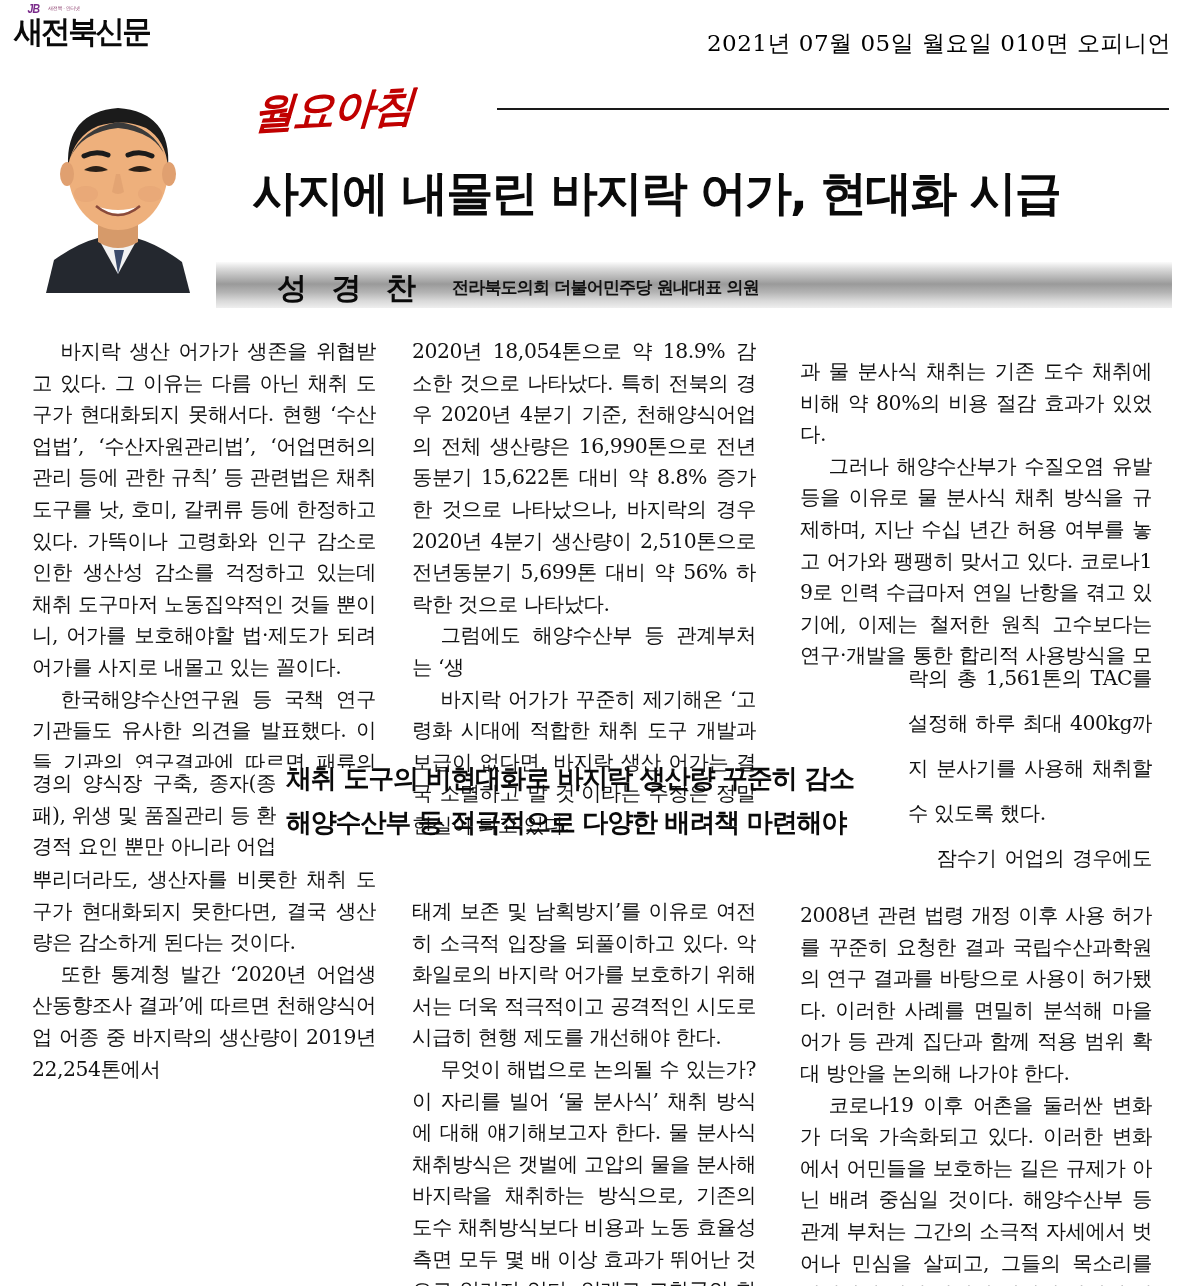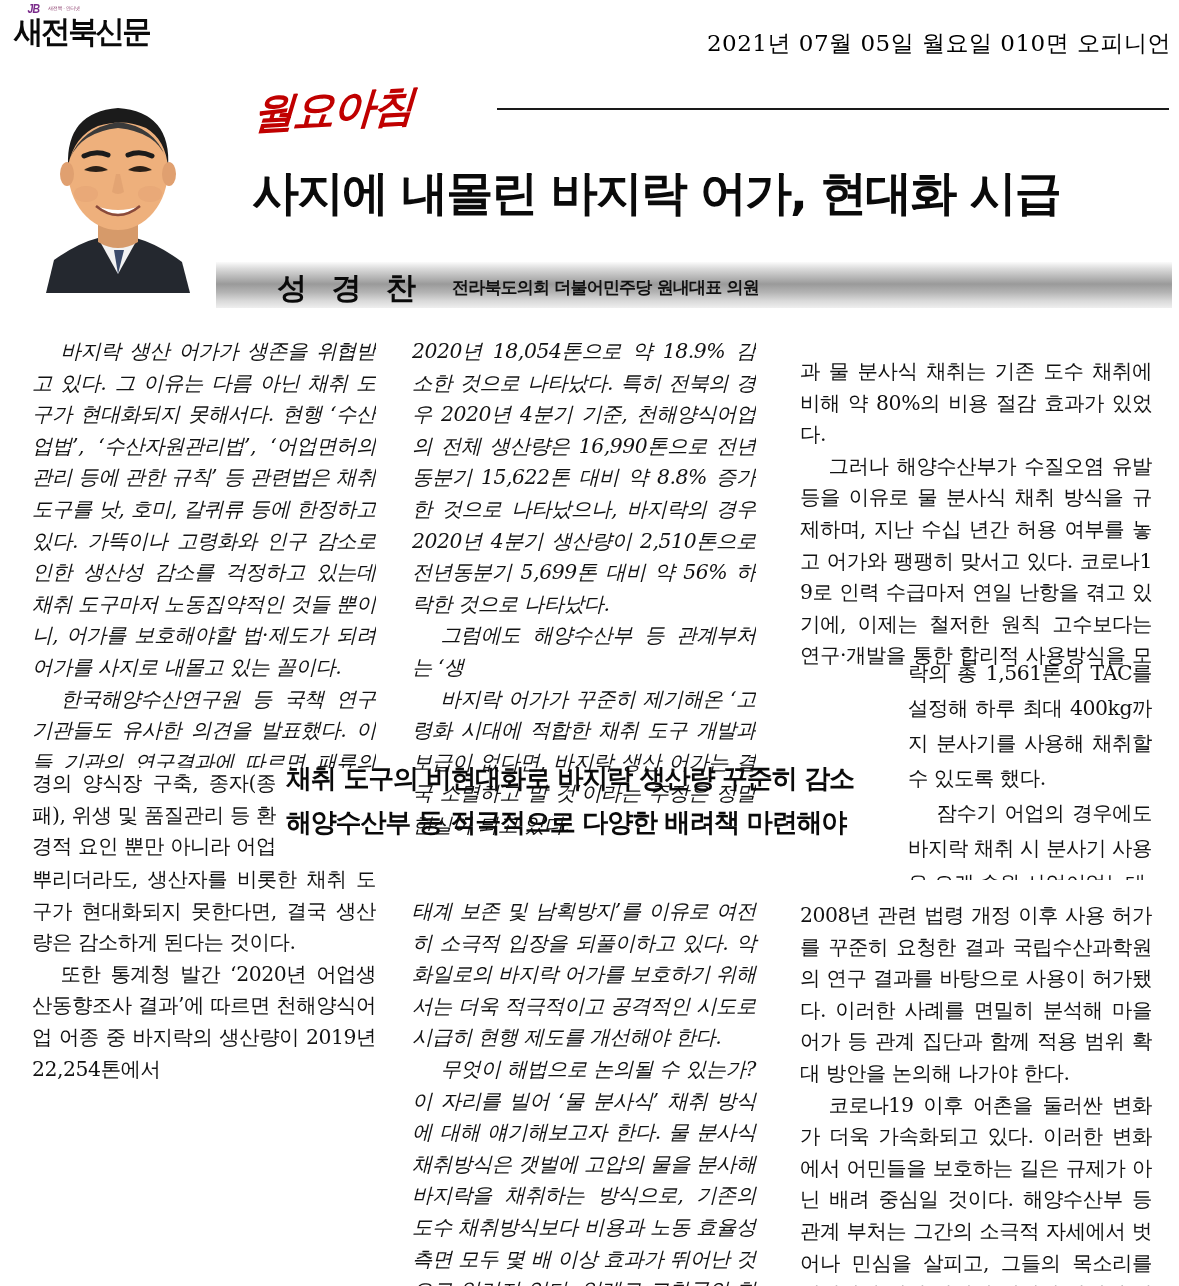--- a/index.html
+++ b/index.html
@@ -164,25 +164,25 @@
     font-size: 20.4px;
     line-height: 31.6px;
     color: #121212;
     text-align: justify;
     letter-spacing: -0.45px;
     word-break: break-all;
   }
   .col p { margin: 0; text-indent: 1.4em; }
 
   .col-1 { left: 32px;  width: 344px; }
-  .col-2 { left: 412px; width: 344px; font-style: italic; }
+  .col-2 { left: 412px; width: 344px; }
   .col-3 { left: 800px; width: 352px; margin-top: 20px; }
 
   
-  .col-1-top { top: 336px; height: 432px; overflow: hidden; font-style: italic; }
+  .col-1-top { top: 336px; height: 432px; overflow: hidden; }
   .col-1-narrow {
     position: absolute;
     left: 32px;
     top: 768px;
     width: 244px;
     font-family: "DejaVu Serif", serif;
     font-size: 20.4px;
     line-height: 31.6px;
     color: #121212;
     text-align: justify;
@@ -197,21 +197,21 @@
   .col-2-bottom { top: 896px; }
 
   .col-3-top { top: 336px; height: 320px; overflow: hidden; }
   .col-3-narrow {
     position: absolute;
     left: 908px;
     top: 656px;
     width: 244px;
     font-family: "DejaVu Serif", serif;
     font-size: 20.4px;
-    line-height: 35px;
+    line-height: 45px;
     color: #121212;
     text-align: justify;
     letter-spacing: -0.45px;
     word-break: break-all;
     height: 224px;
     overflow: hidden;
   }
   .col-3-bottom { top: 880px; }
 
   

